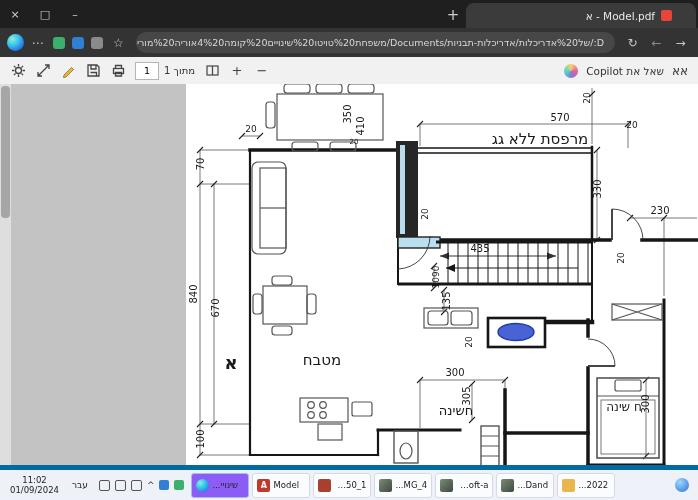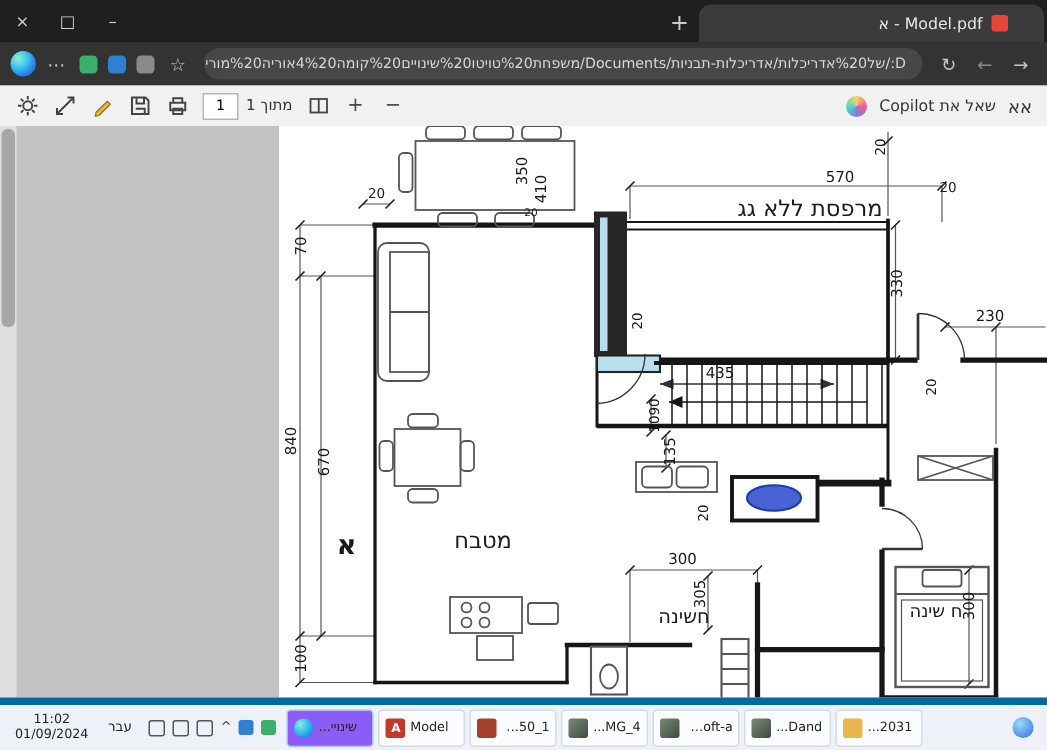--- a/index.html
+++ b/index.html
@@ -359,20 +359,20 @@
     <div class="appbtn">
       <span class="ic photo"></span>
       <span class="applabel">soft-a...</span>
     </div>
     <div class="appbtn">
       <span class="ic photo"></span>
       <span class="applabel">Dand...</span>
     </div>
     <div class="appbtn">
       <span class="ic folder"></span>
-      <span class="applabel">2031...</span>
+      <span class="applabel">2022...</span>
     </div>
   </div>
   <div class="tb-end">
     <span class="copilot-tb"></span>
 
   </div>
 </div>
 
 </body></html>

